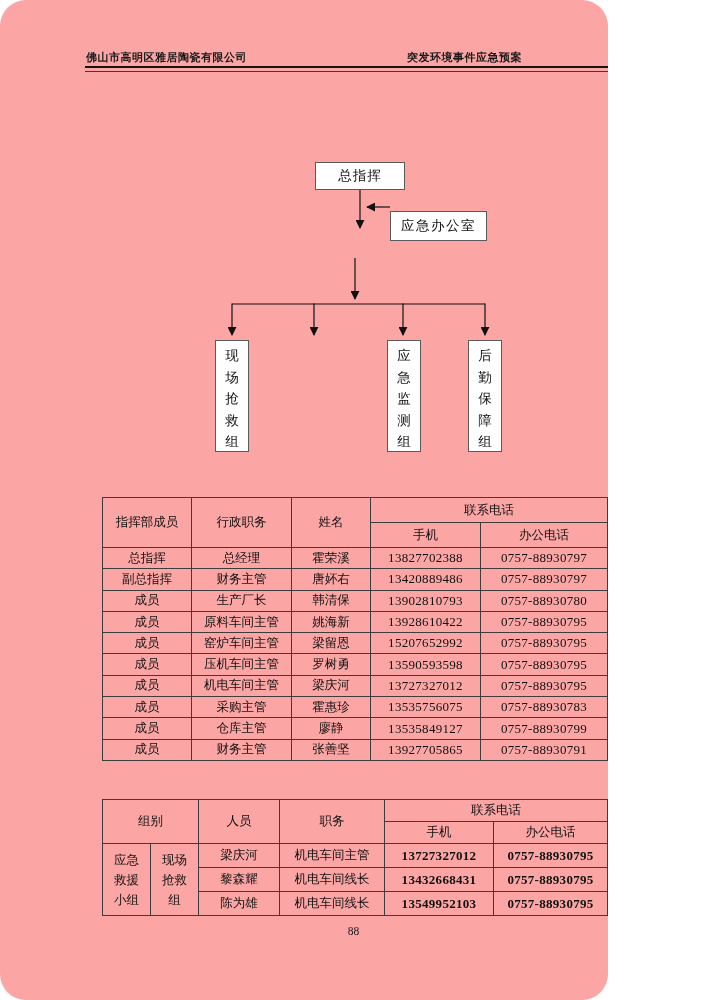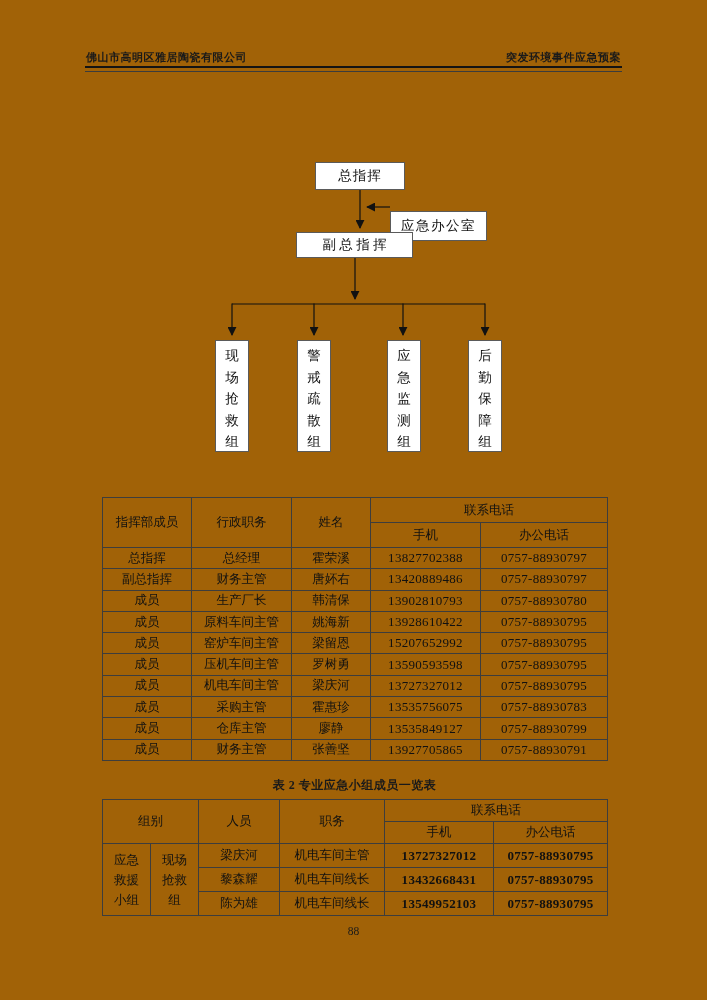--- a/index.html
+++ b/index.html
@@ -1,23 +1,24 @@
 <!DOCTYPE html>
 <html><head>
 <meta charset="utf-8">
 <style>
   * { margin: 0; padding: 0; box-sizing: border-box; }
   html, body { background: #ffffff; }
   body { font-family: "Liberation Serif", serif; color: #1a1a1a; }
   .page {
     position: relative;
-    width: 707px;
+    width: 608px;
     height: 1000px;
-    background: #a16207;
+    background: #fca5a5;
     overflow: hidden;
+    border-radius: 26px;
   }
 
   
   .hdr-left {
     position: absolute; left: 86px; top: 50px;
     font-size: 11px; font-weight: bold; letter-spacing: 0.5px;
   }
   .hdr-right {
     position: absolute; right: 86px; top: 50px;
     font-size: 11px; font-weight: bold; letter-spacing: 0.5px;
@@ -122,27 +123,23 @@
       <line x1="355" y1="258" x2="355" y2="299" stroke="#111" stroke-width="1.2" marker-end="url(#arr)"></line>
       <line x1="232" y1="304" x2="485" y2="304" stroke="#111" stroke-width="1.2"></line>
       <line x1="232" y1="303.4" x2="232" y2="335" stroke="#111" stroke-width="1.2" marker-end="url(#arr)"></line>
       <line x1="314" y1="303.4" x2="314" y2="335" stroke="#111" stroke-width="1.2" marker-end="url(#arr)"></line>
       <line x1="403" y1="303.4" x2="403" y2="335" stroke="#111" stroke-width="1.2" marker-end="url(#arr)"></line>
       <line x1="485" y1="303.4" x2="485" y2="335" stroke="#111" stroke-width="1.2" marker-end="url(#arr)"></line>
     </svg>
 
     <div class="cbox commander">总指挥</div>
     <div class="cbox office">应急办公室</div>
-    <div class="cbox deputy">副 总 指 挥</div>
 
     <div class="cbox vgroup g1">
       <div class="vlabel">现场抢救组</div>
-    </div>
-    <div class="cbox vgroup g2">
-      <div class="vlabel">警戒疏散组</div>
     </div>
     <div class="cbox vgroup g3">
       <div class="vlabel">应急监测组</div>
     </div>
     <div class="cbox vgroup g4">
       <div class="vlabel">后勤保障组</div>
     </div>
   </div>
 
 
@@ -231,21 +228,20 @@
       <tr class="drow">
         <td>成员</td>
         <td>财务主管</td>
         <td>张善坚</td>
         <td class="num">13927705865</td>
         <td class="num">0757-88930791</td>
       </tr>
     </tbody>
   </table>
 
-  <div class="tbl-caption cap2">表 2 专业应急小组成员一览表</div>
 
   <table class="tbl2">
     <colgroup>
       <col style="width:48px">
         <col style="width:48px">
         <col style="width:81px">
         <col style="width:105px">
         <col style="width:109px">
         <col style="width:114px">
     </colgroup>

